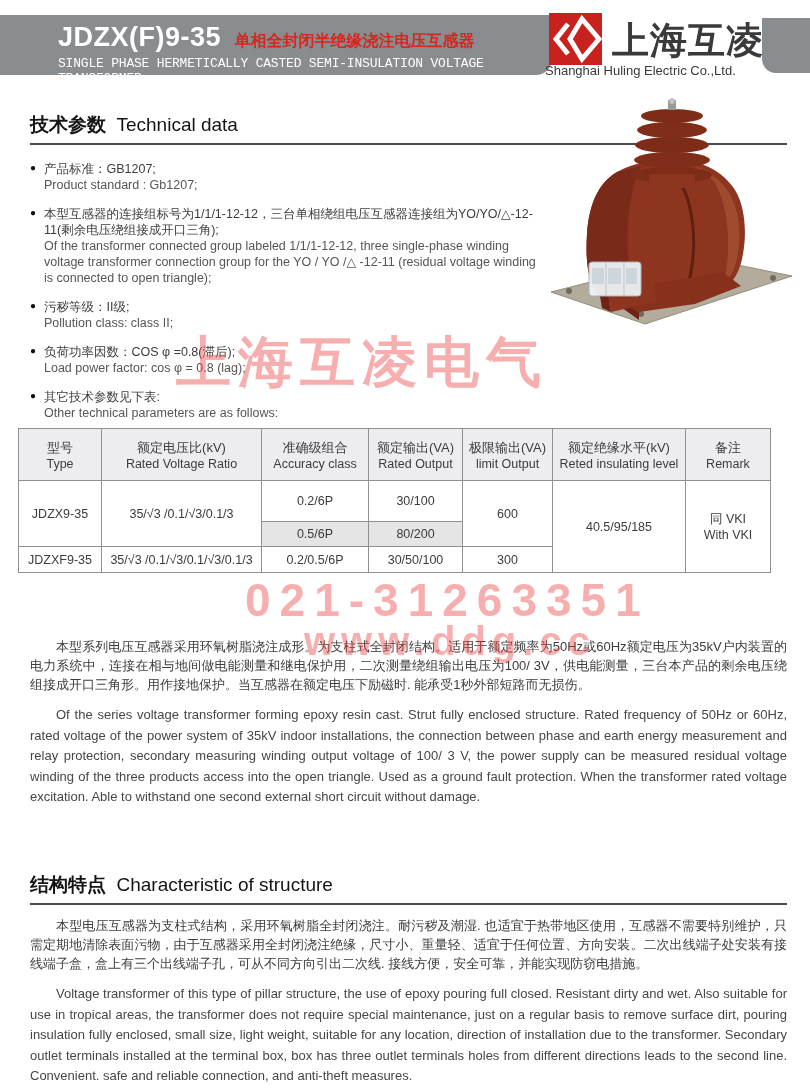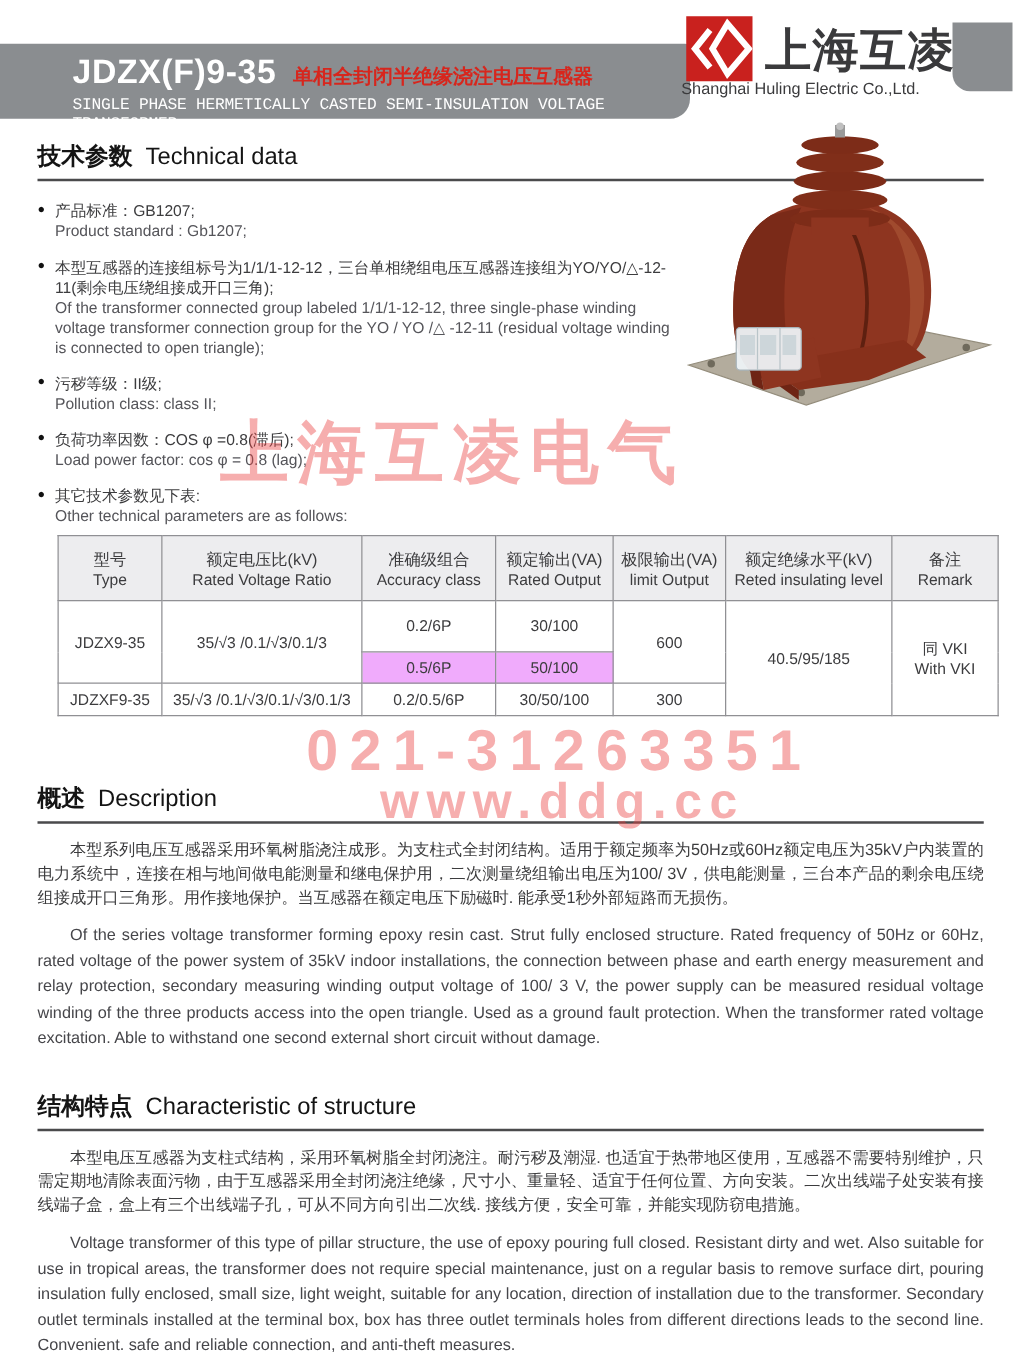--- a/index.html
+++ b/index.html
@@ -8,21 +8,20 @@
     width:810px; height:1089px; position:relative; overflow:hidden;
     font-family:"Liberation Sans","DejaVu Sans",sans-serif;
     color:#3f3f41;
   }
 
   
   .band {
     position:absolute; left:0; top:15px; width:552px; height:60px;
     background:#8a8d90; border-bottom-right-radius:16px; border-top-right-radius:4px;
     padding:7px 0 0 58px;
-    margin-top:20px;
   }
   .band-title { white-space:nowrap; }
   .band-model { font-size:27px; font-weight:bold; color:#ffffff; letter-spacing:0.5px; }
   .band-cn    { font-size:16px; font-weight:bold; color:#d7261d; margin-left:9px; }
   .band-sub   { font-size:13px; color:#ffffff; letter-spacing:-0.2px; margin-top:3px;font-family:Liberation Mono, monospace; }
   .band-right {
     position:absolute; right:0; top:18px; width:48px; height:55px;
     background:#8a8d90; border-bottom-left-radius:14px;
   }
   .logo-box { position:absolute; left:549px; top:13px; width:53px; height:52px; background:#c9211e; }
@@ -49,33 +48,33 @@
   
   .product { position:absolute; left:545px; top:96px; width:255px; height:238px; }
 
   
   .wm { position:absolute; font-weight:bold; color:rgba(233,62,62,0.42); z-index:6; white-space:nowrap;text-align:right; }
   .wm-brand { left:176px; top:326px; font-size:55px; letter-spacing:7px; }
   .wm-phone { left:245px; top:573px; font-size:46px; letter-spacing:9px; }
   .wm-site  { left:304px; top:619px; font-size:40px; letter-spacing:6px; }
 
   
-  .tbl-wrap { position:absolute; left:46px; top:428px; width:752px; }
+  .tbl-wrap { position:absolute; left:18px; top:428px; width:752px; }
   table { border-collapse:collapse; width:752px; table-layout:fixed; }
   th, td {
     border:1px solid #909094; text-align:center; vertical-align:middle;
     font-size:12.5px; color:#3c3c3e; padding:2px;
   }
   th { background:#ededef; font-weight:normal; height:52px; }
   th .cn { font-size:13px; }
   th .en { font-size:12.5px; }
   .r-a td { height:41px; }
   .r-b td { height:25px; }
   .r-c td { height:26px; }
-  td.shade { background:#f0abfc; }
+  td.shade { background:#e5e5e5; }
 
   
   .desc { top:626px; }
   .struct { top:872px; }
   .para {
     margin-top:11px; text-align:justify; text-indent:2em;
     font-size:13px; line-height:19px; color:#3c3c3e;
   }
   .para-en { line-height:20.5px; color:#46464a; }
 </style>
@@ -229,38 +228,34 @@
         <td>30/100</td>
         <td rowspan="2">600</td>
         <td rowspan="3">40.5/95/185</td>
         <td rowspan="3">
           <div>同 VKI</div>
           <div>With VKI</div>
         </td>
       </tr>
       <tr class="r-b">
         <td class="shade">0.5/6P</td>
-        <td class="shade">50/100</td>
+        <td class="shade">80/200</td>
       </tr>
       <tr class="r-c">
         <td>JDZXF9-35</td>
         <td>35/√3 /0.1/√3/0.1/√3/0.1/3</td>
         <td>0.2/0.5/6P</td>
         <td>30/50/100</td>
         <td>300</td>
       </tr>
     </tbody>
   </table>
 </div>
 
 <div class="section desc">
-  <div class="sec-head">
-    <span class="h-cn">概述</span>
-    <span class="h-en">Description</span>
-  </div>
   <div class="para">本型系列电压互感器采用环氧树脂浇注成形。为支柱式全封闭结构。适用于额定频率为50Hz或60Hz额定电压为35kV户内装置的电力系统中，连接在相与地间做电能测量和继电保护用，二次测量绕组输出电压为100/ 3V，供电能测量，三台本产品的剩余电压绕组接成开口三角形。用作接地保护。当互感器在额定电压下励磁时. 能承受1秒外部短路而无损伤。</div>
   <div class="para para-en">Of the series voltage transformer forming epoxy resin cast. Strut fully enclosed structure. Rated frequency of 50Hz or 60Hz, rated voltage of the power system of 35kV indoor installations, the connection between phase and earth energy measurement and relay protection, secondary measuring winding output voltage of 100/ 3 V, the  power supply can be  measured  residual voltage winding of the three products access into the open triangle. Used as a ground fault protection. When the transformer rated voltage excitation. Able to withstand one second external short circuit without damage.</div>
 </div>
 
 <div class="section struct">
   <div class="sec-head">
     <span class="h-cn">结构特点</span>
     <span class="h-en">Characteristic of structure</span>
   </div>
   <div class="para">本型电压互感器为支柱式结构，采用环氧树脂全封闭浇注。耐污秽及潮湿. 也适宜于热带地区使用，互感器不需要特别维护，只需定期地清除表面污物，由于互感器采用全封闭浇注绝缘，尺寸小、重量轻、适宜于任何位置、方向安装。二次出线端子处安装有接线端子盒，盒上有三个出线端子孔，可从不同方向引出二次线. 接线方便，安全可靠，并能实现防窃电措施。</div>

